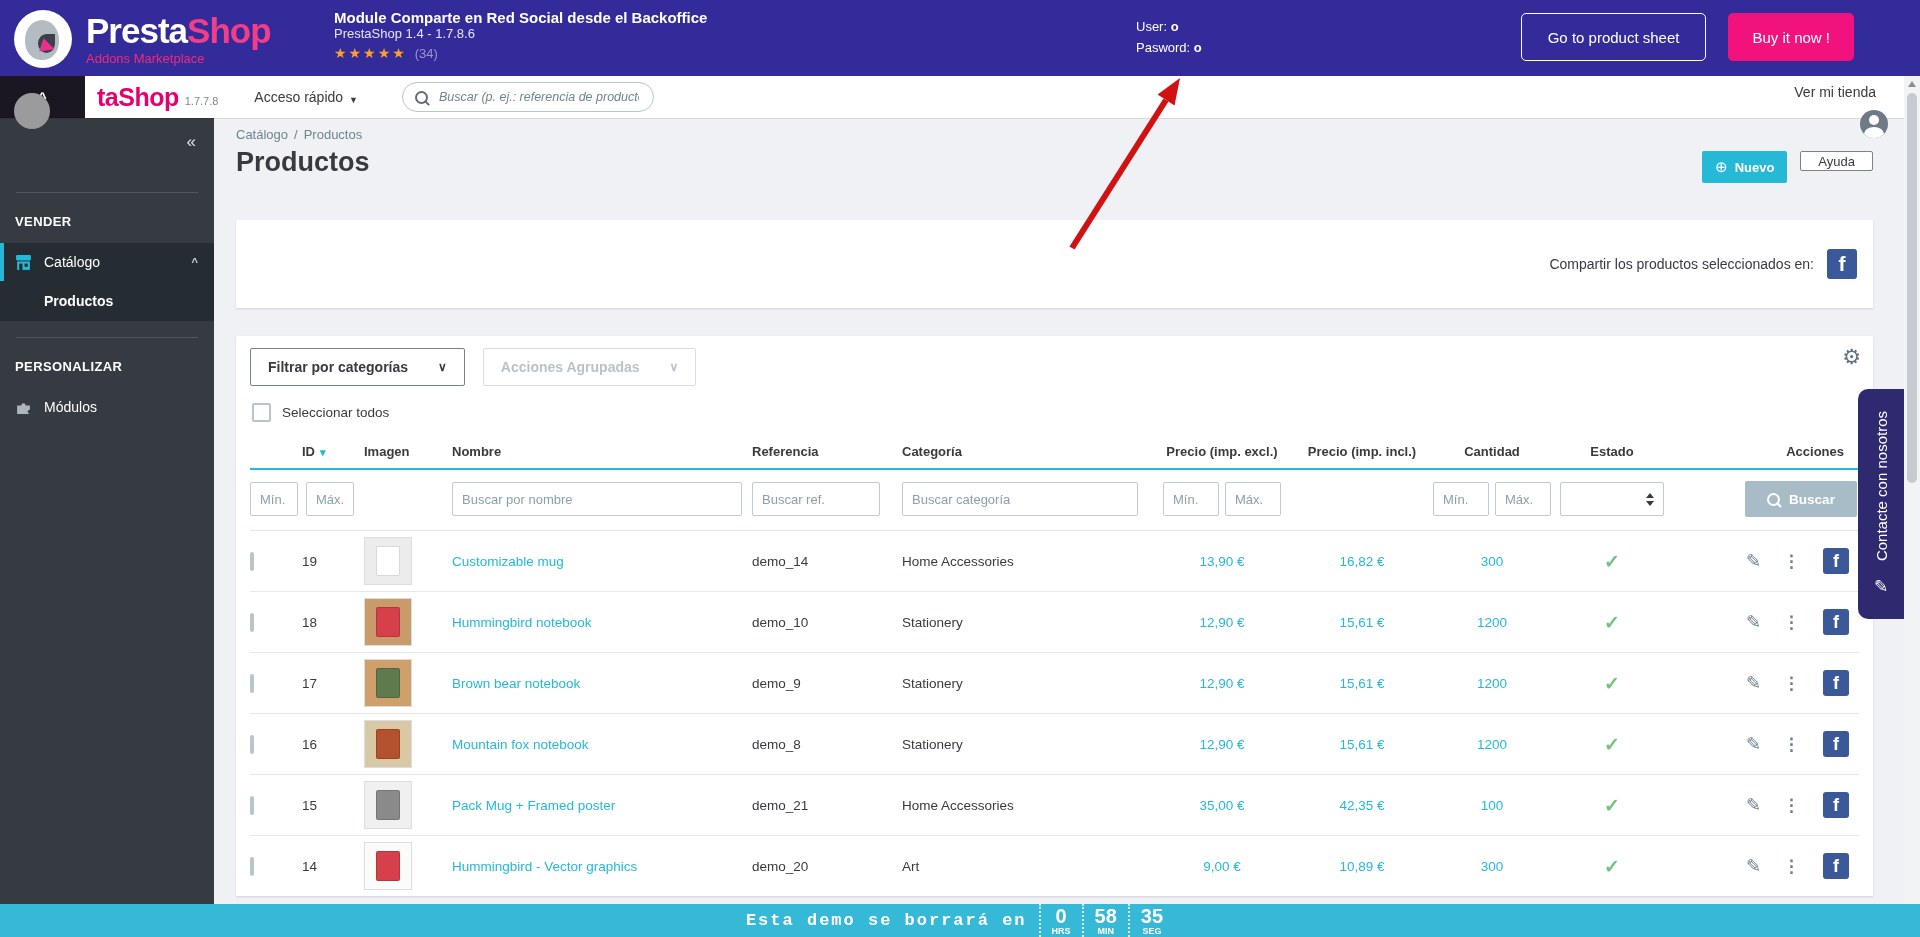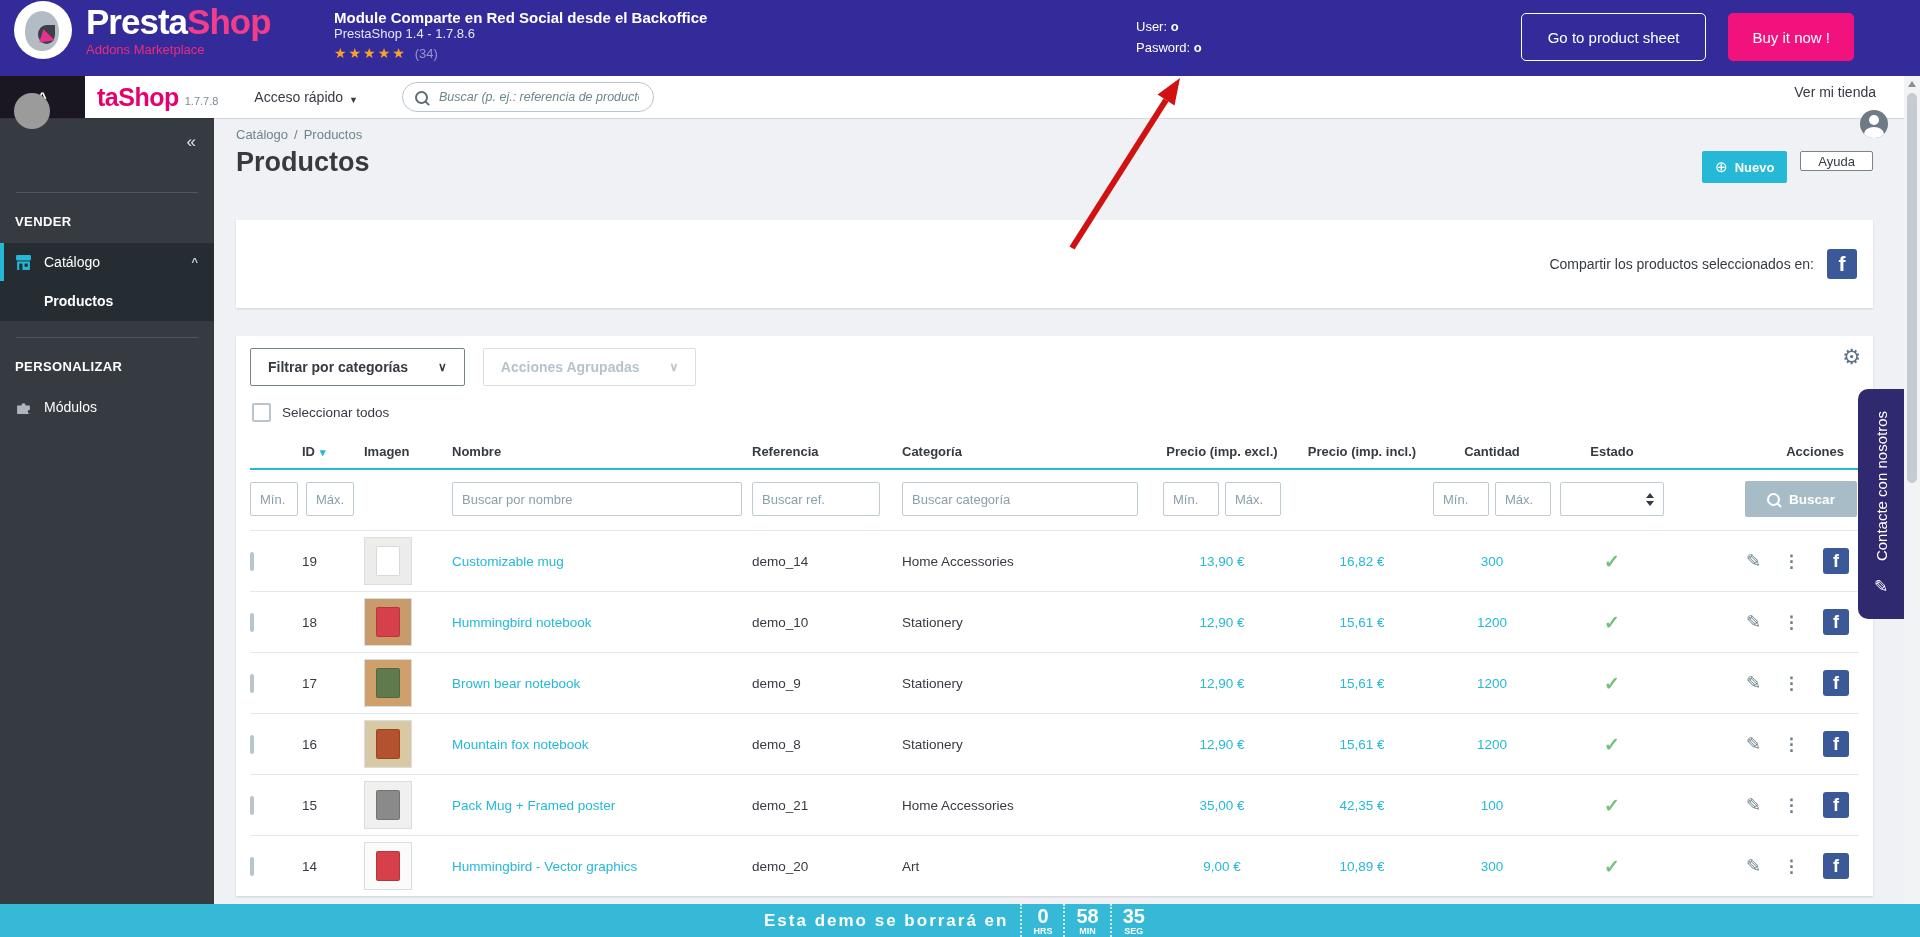--- a/index.html
+++ b/index.html
@@ -1,21 +1,21 @@
 <!DOCTYPE html>
 <html><head>
 <meta charset="utf-8">
 <style>
   html,body{margin:0;padding:0;}
   body{width:1920px;height:937px;font-family:"Liberation Sans",sans-serif;}
   .screen{position:relative;width:1920px;height:937px;overflow:hidden;background:#eff1f4;}
 
   
   .banner{position:absolute;left:0;top:0;width:1920px;height:76px;background:#332b99;z-index:30;}
-  .logo-wrap{position:absolute;left:14px;top:1px;display:flex;align-items:center;gap:14px;}
+  .logo-wrap{position:absolute;left:14px;top:10px;display:flex;align-items:center;gap:14px;}
   .logo-bird{width:58px;height:58px;border-radius:50%;background:#fff;position:relative;overflow:hidden;}
   .logo-bird .b-body{position:absolute;left:11px;top:10px;width:34px;height:40px;border-radius:50% 50% 46% 46%;background:#b4bcc3;}
   .logo-bird .b-wing{position:absolute;left:24px;top:24px;width:17px;height:19px;background:#3c4048;border-radius:60% 0 60% 60%;}
   .logo-bird .b-beak{position:absolute;left:27px;top:30px;width:0;height:0;border-top:7px solid transparent;border-bottom:7px solid transparent;border-left:14px solid #e8318f;transform:rotate(18deg);}
   .logo-text .line1{font-size:35px;font-weight:bold;color:#fff;line-height:1;letter-spacing:-1px;}
   .logo-text .shop{color:#f23d8a;}
   .logo-text .line2{color:#ef2a7b;font-size:13px;margin-top:3px;}
   .module-info{position:absolute;left:334px;top:9px;color:#fff;}
   .module-title{font-size:15px;font-weight:bold;}
   .module-version{font-size:13px;color:#e6e4f7;}
@@ -133,21 +133,21 @@
   .contact-label{writing-mode:vertical-rl;transform:rotate(180deg);color:#fff;font-size:15px;white-space:nowrap;}
   .contact-pencil{color:#fff;font-size:17px;}
 
   
   .scrollbar{position:absolute;right:0;top:76px;width:16px;bottom:0;background:#f1f3f4;z-index:45;}
   .sb-up{margin:5px auto 0;width:0;height:0;border-left:4px solid transparent;border-right:4px solid transparent;border-bottom:6px solid #8a8f94;}
   .sb-thumb{margin:6px auto 0;width:10px;height:390px;background:#c5cbd0;border-radius:5px;}
 
   
   .demo-footer{position:absolute;left:0;right:0;bottom:0;height:33px;background:#35b9d6;z-index:60;display:flex;align-items:center;justify-content:center;color:#fff;}
-  .footer-msg{font-family:Liberation Sans, sans-serif;font-size:17px;font-weight:bold;letter-spacing:2px;margin-right:12px;}
+  .footer-msg{font-family:Liberation Mono, monospace;font-size:17px;font-weight:bold;letter-spacing:2px;margin-right:12px;}
   .unit{display:flex;flex-direction:column;align-items:center;justify-content:center;padding:0 11px;border-left:2px dotted rgba(255,255,255,0.75);height:33px;line-height:1;box-sizing:border-box;}
   .unit .val{font-size:20px;font-weight:bold;}
   .unit .lab{font-size:9px;font-weight:bold;margin-top:1px;}
 
   
   .annotation{position:absolute;left:0;top:0;width:1920px;height:937px;pointer-events:none;z-index:70;}
 </style>
 </head>
 <body>
 

